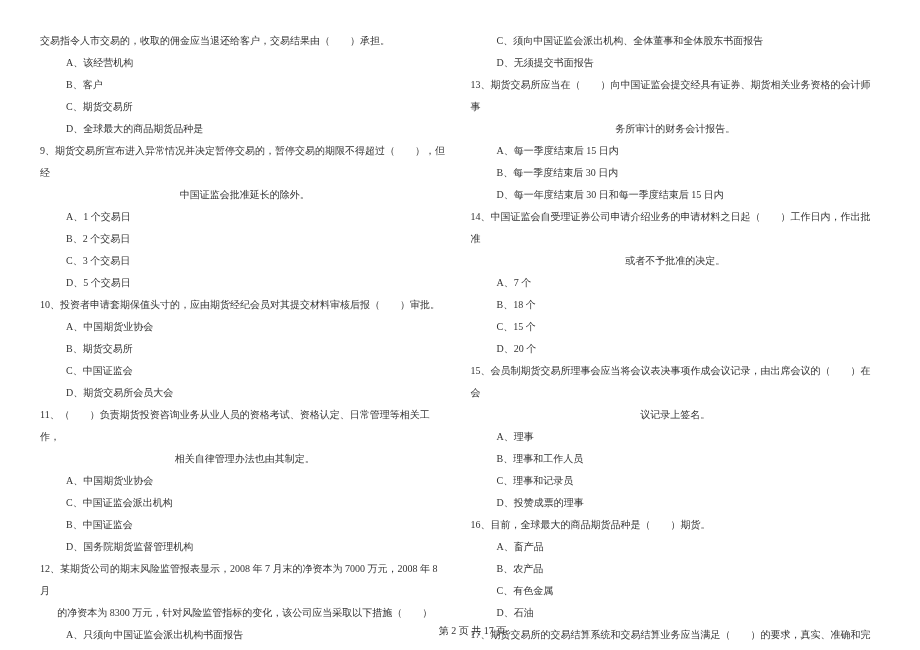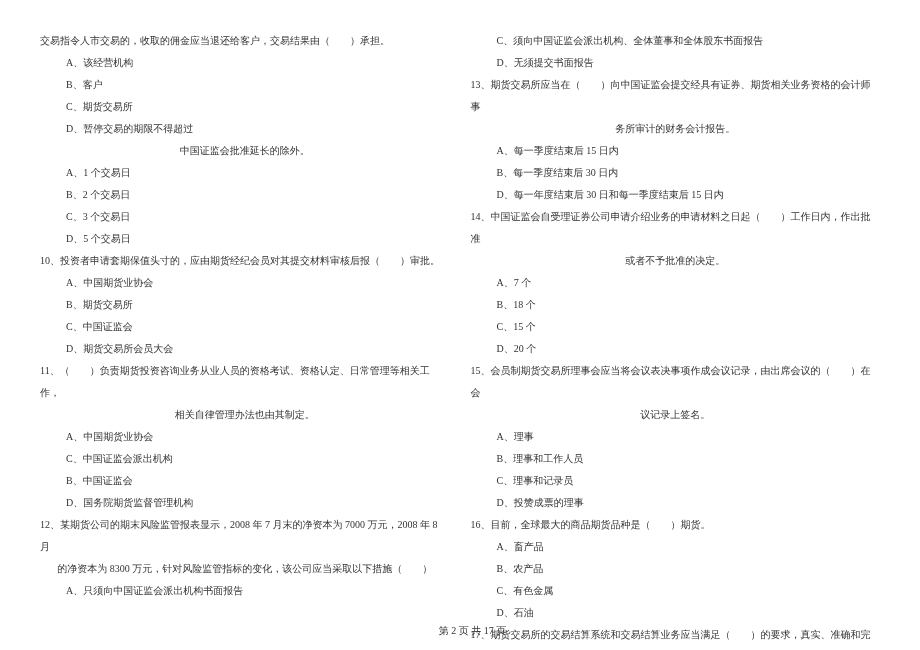--- a/index.html
+++ b/index.html
@@ -49,21 +49,22 @@
   </style>
 </head>
 <body>
 
 <div class="page-container">
   <div class="column" id="left-col">
       <div class="question-text">交易指令人市交易的，收取的佣金应当退还给客户，交易结果由（　　）承担。</div>
       <div class="option">A、该经营机构</div>
       <div class="option">B、客户</div>
       <div class="option">C、期货交易所</div>
-      <div class="option">D、暂停交易的期限不得超过</div>
+      <div class="option">D、全球最大的商品期货品种是</div>
+      <div class="question-text">9、期货交易所宣布进入异常情况并决定暂停交易的，暂停交易的期限不得超过（　　），但经</div>
       <div class="continuation">中国证监会批准延长的除外。</div>
       <div class="option">A、1 个交易日</div>
       <div class="option">B、2 个交易日</div>
       <div class="option">C、3 个交易日</div>
       <div class="option">D、5 个交易日</div>
       <div class="question-text">10、投资者申请套期保值头寸的，应由期货经纪会员对其提交材料审核后报（　　）审批。</div>
       <div class="option">A、中国期货业协会</div>
       <div class="option">B、期货交易所</div>
       <div class="option">C、中国证监会</div>
       <div class="option">D、期货交易所会员大会</div>

